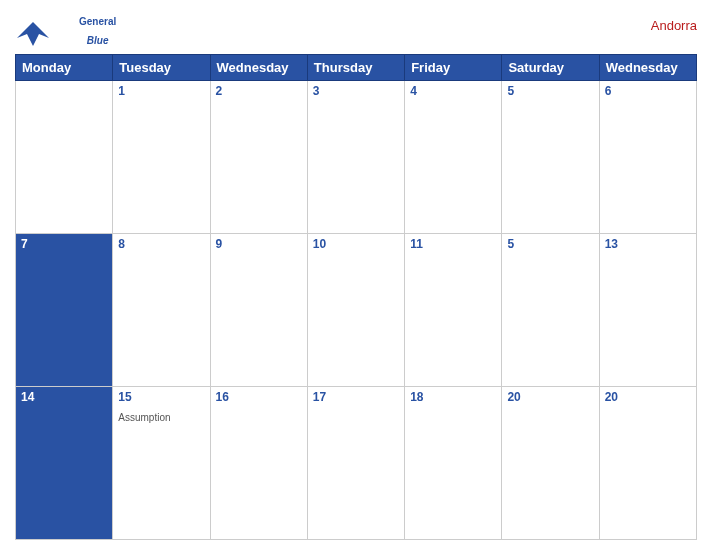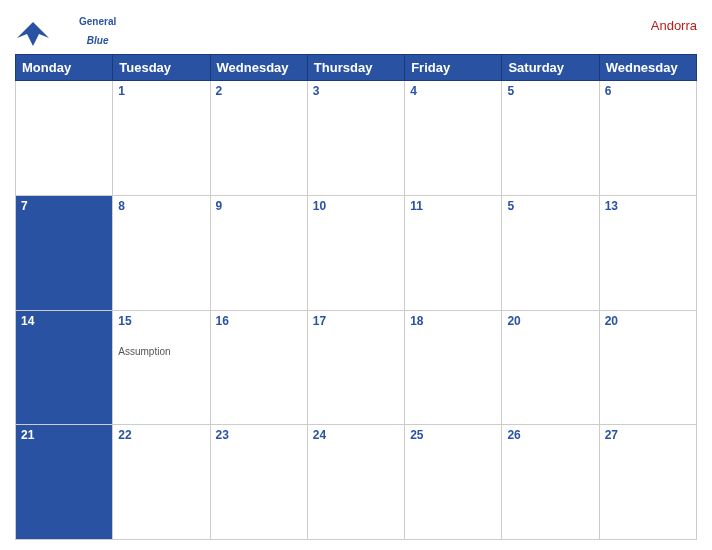--- a/index.html
+++ b/index.html
@@ -70,21 +70,21 @@
     }
     .day-number {
       font-size: 12px;
       color: #2952a3;
       font-weight: bold;
       display: block;
     }
     .event-label {
       font-size: 10px;
       color: #555;
-      margin-top: 18px;
+      margin-top: 8px;
       display: block;
     }
     
     td.week-start {
       background-color: #2952a3;
     }
     td.week-start .day-number {
       color: white;
     }
   </style>
@@ -179,37 +179,14 @@
         <td>
           <span class="day-number">18</span>
         </td>
         <td>
           <span class="day-number">20</span>
         </td>
         <td>
           <span class="day-number">20</span>
         </td>
       </tr>
-      <tr>
-        <td class="week-start">
-          <span class="day-number">21</span>
-        </td>
-        <td>
-          <span class="day-number">22</span>
-        </td>
-        <td>
-          <span class="day-number">23</span>
-        </td>
-        <td>
-          <span class="day-number">24</span>
-        </td>
-        <td>
-          <span class="day-number">25</span>
-        </td>
-        <td>
-          <span class="day-number">26</span>
-        </td>
-        <td>
-          <span class="day-number">27</span>
-        </td>
-      </tr>
     </tbody>
 </table>
 
 </body></html>

